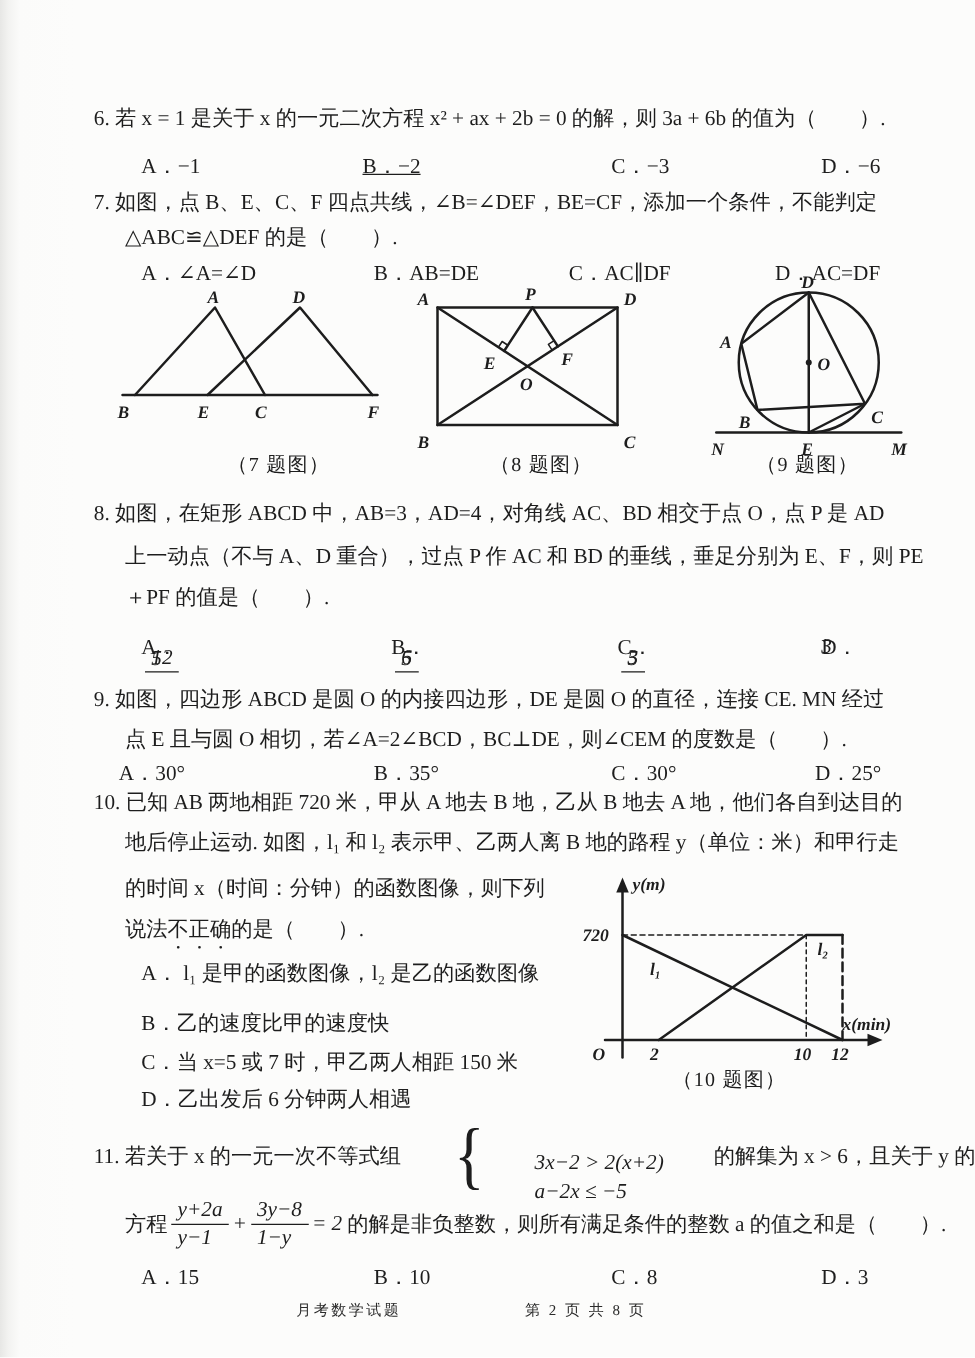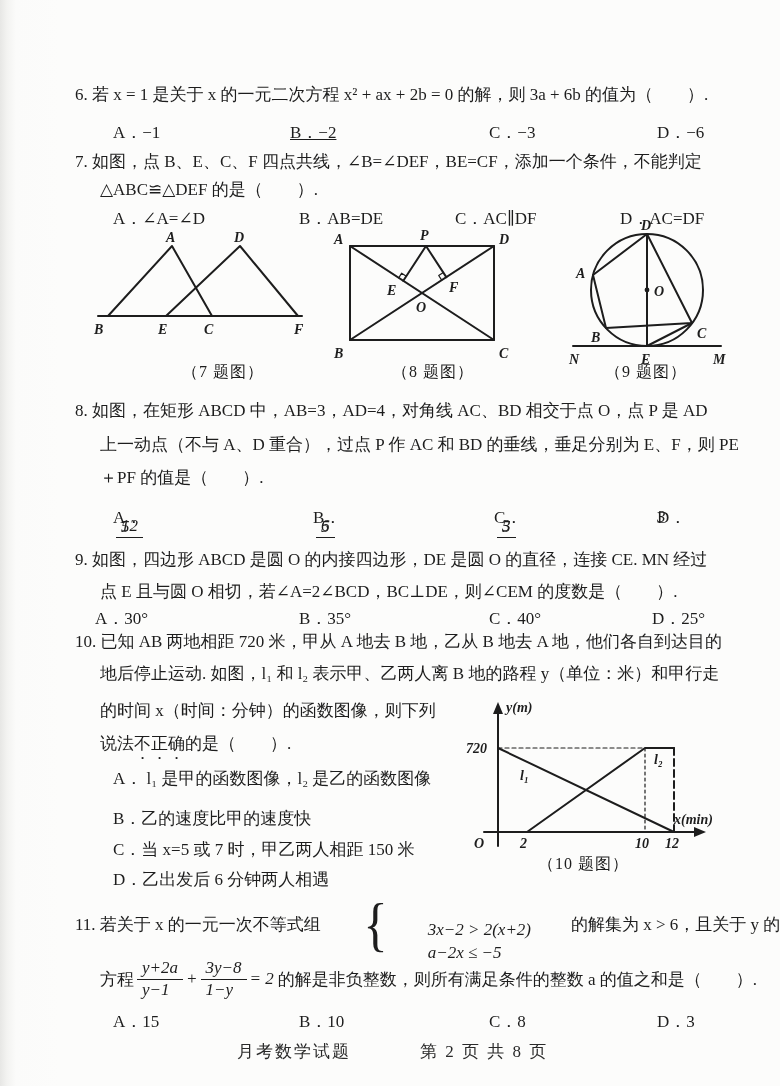--- a/index.html
+++ b/index.html
@@ -22,21 +22,21 @@
   .frac .den{padding:1px 5px 0 5px;}
   .fopt{display:inline-flex;align-items:center;position:absolute;height:50px;}
   .flexline{position:absolute;display:flex;align-items:center;white-space:nowrap;}
   .brace{font-size:60px;font-weight:400;line-height:0.85;margin:0 2px 0 4px;transform:scaleX(.85);}
   .stack{display:flex;flex-direction:column;align-items:flex-start;line-height:1.35;font-style:italic;margin-top:36px;}
   svg{position:absolute;overflow:visible;}
   svg text{font-family:"Liberation Serif","DejaVu Serif",serif;font-style:italic;font-weight:bold;
            font-size:14px;fill:#1d1d1d;}
   svg .geo{stroke:#1d1d1d;stroke-width:2;fill:none;stroke-linecap:round;stroke-linejoin:round;}
   svg .thin{stroke-width:1.2;}
-  .footer{position:absolute;font-size:17px;letter-spacing:2px;color:#2a2a2a;}
+  .footer{position:absolute;font-size:12px;letter-spacing:2px;color:#2a2a2a;}
 </style>
 </head>
 <body>
 
 <div class="page">
 
   <div class="t" style="left:75px;top:84px;">6. 若 x = 1 是关于 x 的一元二次方程 x² + ax + 2b = 0 的解，则 3a + 6b 的值为（　　）.</div>
   <div class="row" style="top:121px;">
     <span style="left:113px;">A．−1</span>
     <span style="left:290px;text-decoration:underline;">B．−2</span>
@@ -133,21 +133,21 @@
       <span>D．</span>
       <span class="math">3</span>
     </span>
   </div>
 
   <div class="t" style="left:75px;top:549px;">9. 如图，四边形 ABCD 是圆 O 的内接四边形，DE 是圆 O 的直径，连接 CE. MN 经过</div>
   <div class="t" style="left:100px;top:581px;">点 E 且与圆 O 相切，若∠A=2∠BCD，BC⊥DE，则∠CEM 的度数是（　　）.</div>
   <div class="row" style="top:607px;">
     <span style="left:95px;">A．30°</span>
     <span style="left:299px;">B．35°</span>
-    <span style="left:489px;">C．40°</span>
+    <span style="left:489px;">C．30°</span>
     <span style="left:652px;">D．25°</span>
   </div>
 
   <div class="t" style="left:75px;top:631px;">10. 已知 AB 两地相距 720 米，甲从 A 地去 B 地，乙从 B 地去 A 地，他们各自到达目的</div>
   <div class="t" style="left:100px;top:663px;">地后停止运动. 如图，l₁ 和 l₂ 表示甲、乙两人离 B 地的路程 y（单位：米）和甲行走</div>
   <div class="t" style="left:100px;top:700px;">的时间 x（时间：分钟）的函数图像，则下列</div>
   <div class="t" style="left:100px;top:733px;">
     <span>说法</span><span class="emph">不正确</span><span>的是（　　）.</span>
   </div>
   <div class="t" style="left:113px;top:768px;">A．  l₁ 是甲的函数图像，l₂ 是乙的函数图像</div>

